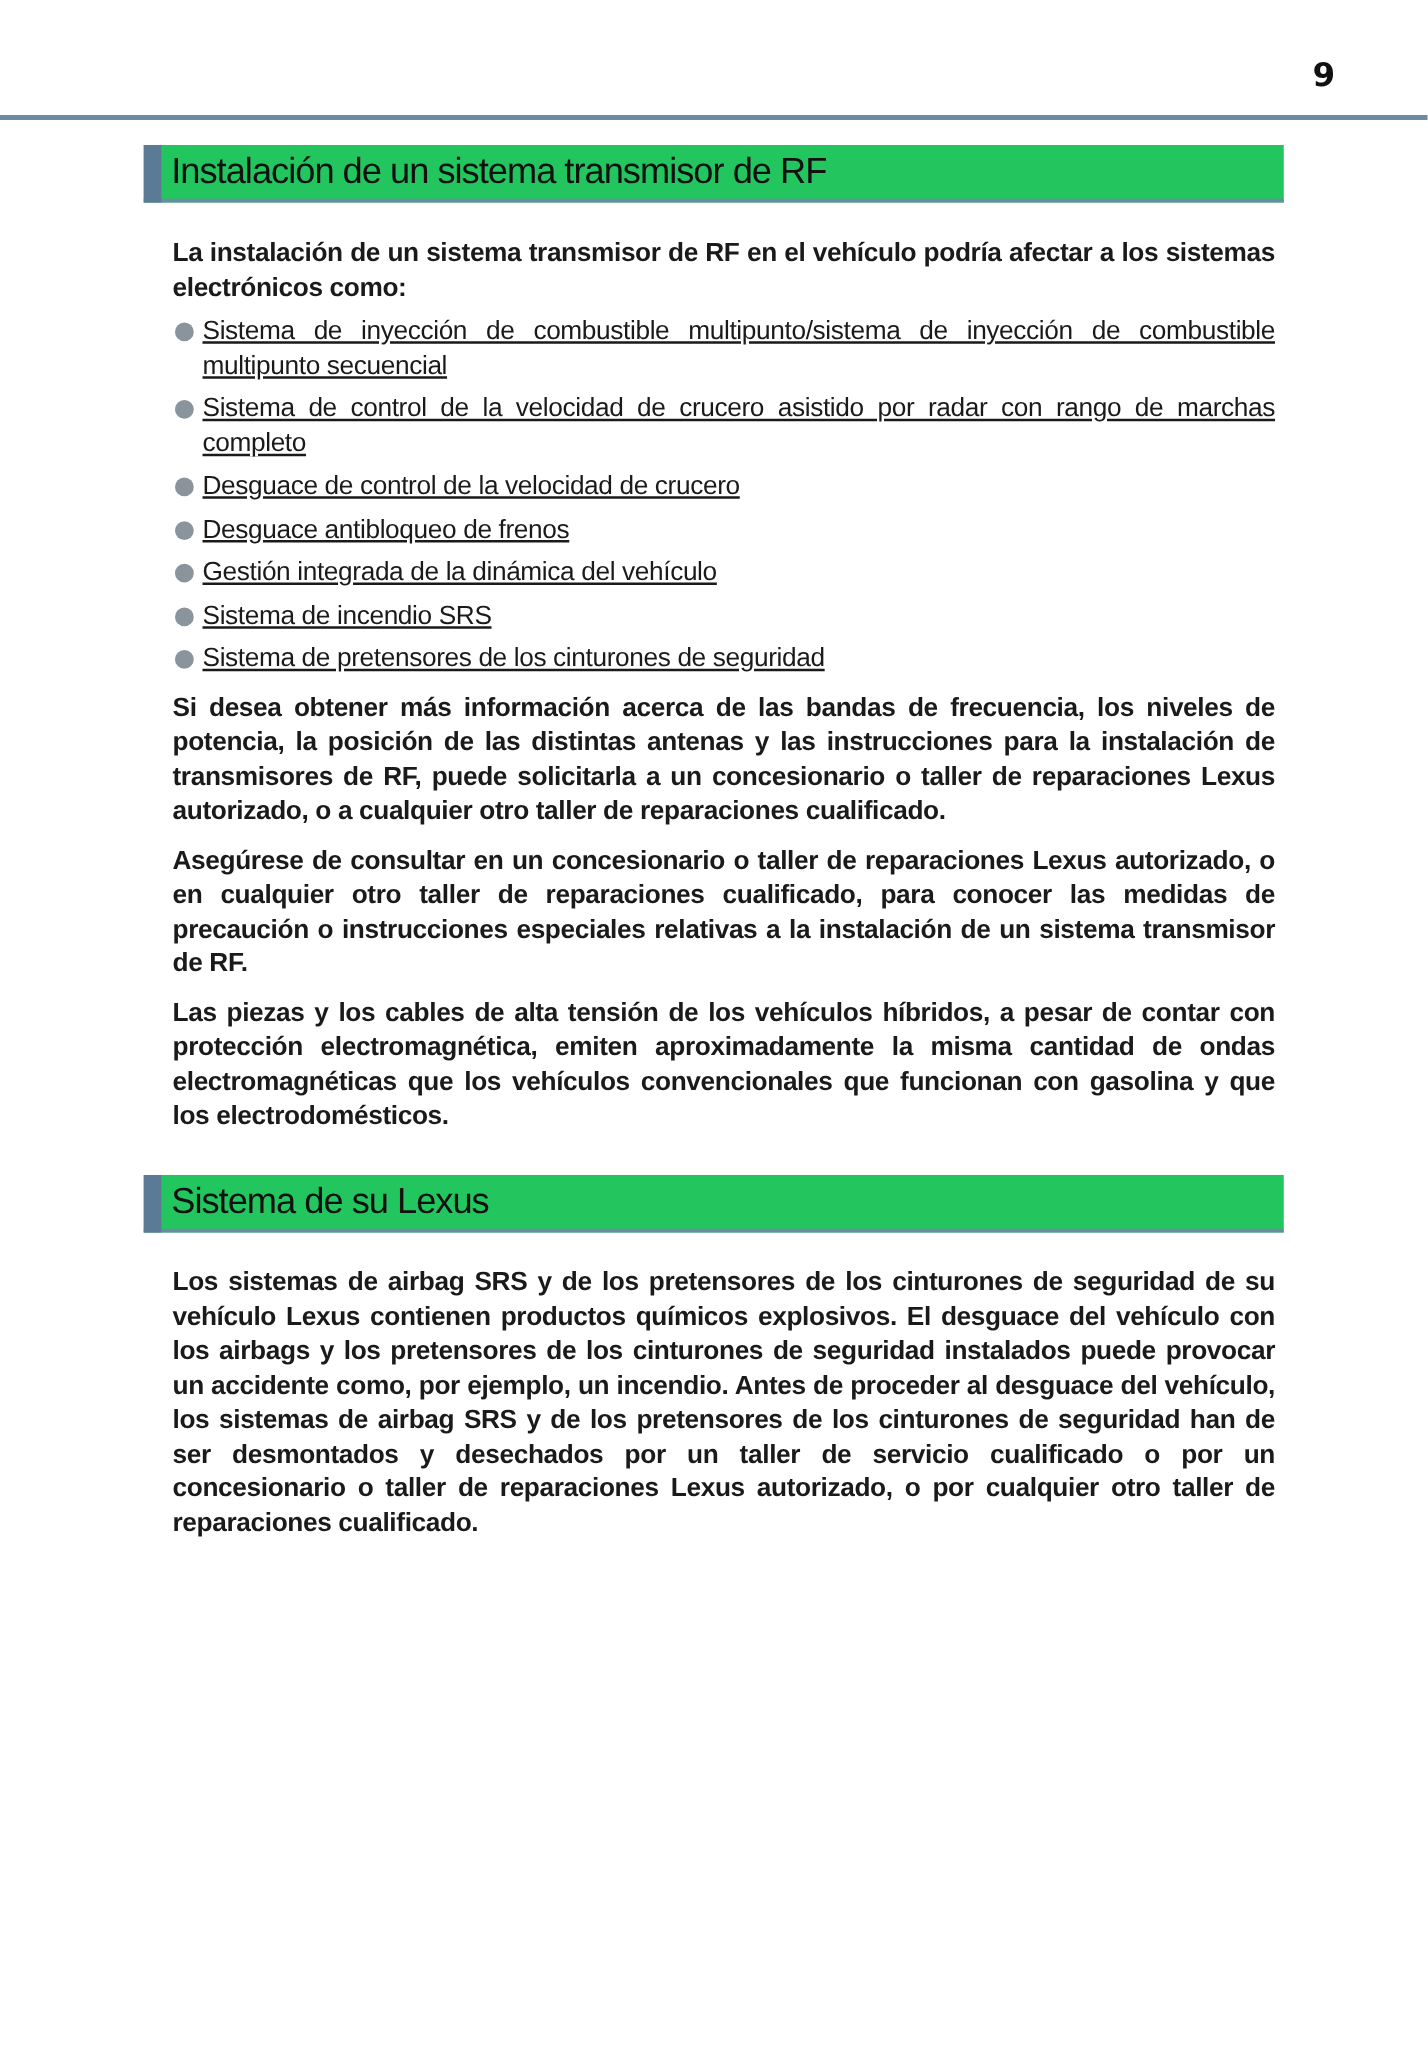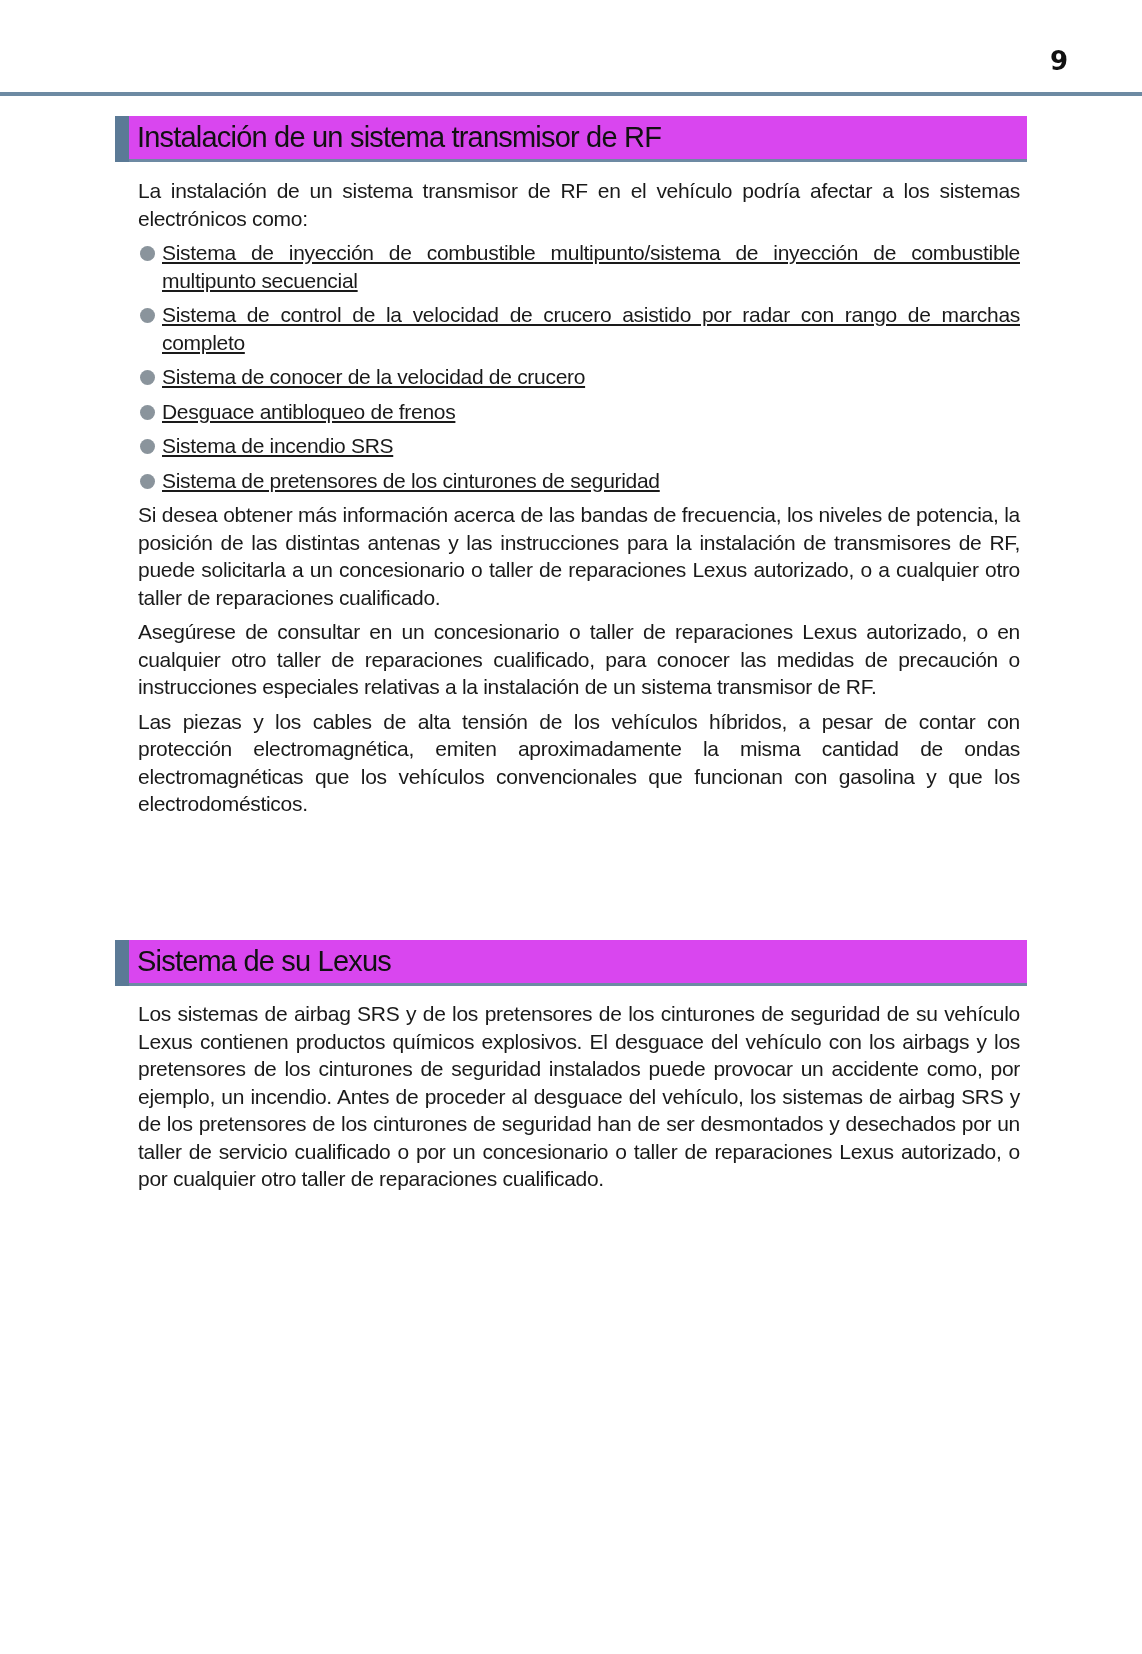--- a/index.html
+++ b/index.html
@@ -11,38 +11,38 @@
       position: absolute; top: 46px; left: 1044px; width: 30px;
       font-family: "DejaVu Sans", sans-serif; font-weight: bold; font-size: 26px;
       color: #111; text-align: center;
     }
     .top-rule {
       position: absolute; top: 92px; left: 0; width: 1142px; height: 4px;
       background: #6d8aa3;
     }
     .section-header {
       position: absolute; left: 115px; width: 912px; height: 46px;
-      background: #d946ef; border-bottom: 3px solid #6d8aa3; box-sizing: border-box;
+      background: #22c55e; border-bottom: 3px solid #6d8aa3; box-sizing: border-box;
     }
     .section-header::before {
       content: ""; position: absolute; left: 0; top: 0; bottom: -3px; width: 14px;
       background: #5b7a96;
     }
     .section-title {
       position: absolute; left: 22px; top: 5px;
       font-family: "Liberation Sans", sans-serif; font-size: 29px; color: #111;
       letter-spacing: -0.8px; white-space: nowrap;
     }
     #h1 { top: 116px; }
     #h2 { top: 940px; }
     .content {
       position: absolute; left: 138px; width: 882px;
       font-size: 21px; line-height: 27.5px; letter-spacing: -0.3px;
     }
-    .content p { margin: 0 0 7px 0; text-align: justify; }
+    .content p { margin: 12px 0 7px 0; text-align: justify; font-weight: bold; }
     .bullets { list-style: none; margin: 0 0 7px 0; padding: 0; }
     .bullets li {
       position: relative; padding-left: 24px; margin-bottom: 7px; text-align: justify; text-decoration: underline;
     }
     .bullet-dot {
       position: absolute; left: 2px; top: 7px; width: 15px; height: 15px;
       border-radius: 50%; background: #8a949c;
     }
     #c1 { top: 177px; }
     #c2 { top: 1000px; }
@@ -55,22 +55,23 @@
 
 <div class="section-header" id="h1">
   <span class="section-title">Instalación de un sistema transmisor de RF</span>
 </div>
 
 <div class="content" id="c1">
   <p>La instalación de un sistema transmisor de RF en el vehículo podría afectar a los sistemas electrónicos como:</p>
   <ul class="bullets">
     <li><span class="bullet-dot"></span><span>Sistema de inyección de combustible multipunto/sistema de inyección de combustible multipunto secuencial</span></li>
     <li><span class="bullet-dot"></span><span>Sistema de control de la velocidad de crucero asistido por radar con rango de marchas completo</span></li>
-    <li><span class="bullet-dot"></span><span>Sistema de conocer de la velocidad de crucero</span></li>
+    <li><span class="bullet-dot"></span><span>Desguace de control de la velocidad de crucero</span></li>
     <li><span class="bullet-dot"></span><span>Desguace antibloqueo de frenos</span></li>
+    <li><span class="bullet-dot"></span><span>Gestión integrada de la dinámica del vehículo</span></li>
     <li><span class="bullet-dot"></span><span>Sistema de incendio SRS</span></li>
     <li><span class="bullet-dot"></span><span>Sistema de pretensores de los cinturones de seguridad</span></li>
   </ul>
   <p>Si desea obtener más información acerca de las bandas de frecuencia, los niveles de potencia, la posición de las distintas antenas y las instrucciones para la instalación de transmisores de RF, puede solicitarla a un concesionario o taller de reparaciones Lexus autorizado, o a cualquier otro taller de reparaciones cualificado.</p>
   <p>Asegúrese de consultar en un concesionario o taller de reparaciones Lexus autorizado, o en cualquier otro taller de reparaciones cualificado, para conocer las medidas de precaución o instrucciones especiales relativas a la instalación de un sistema transmisor de RF.</p>
   <p>Las piezas y los cables de alta tensión de los vehículos híbridos, a pesar de contar con protección electromagnética, emiten aproximadamente la misma cantidad de ondas electromagnéticas que los vehículos convencionales que funcionan con gasolina y que los electrodomésticos.</p>
 </div>
 
 <div class="section-header" id="h2">
   <span class="section-title">Sistema de su Lexus</span>

